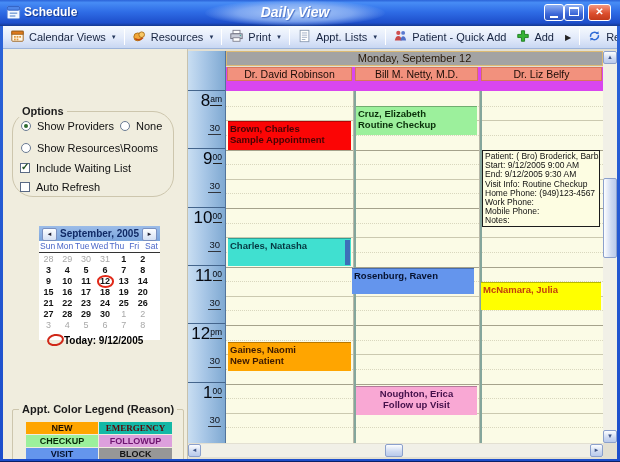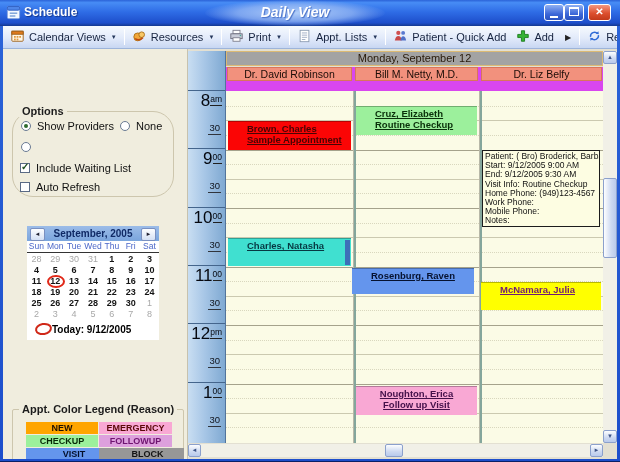--- a/index.html
+++ b/index.html
@@ -43,41 +43,41 @@
     font-size:11px;font-weight:bold;color:#1c1c1c;white-space:nowrap;}
   .opt-box{left:9px;top:62px;width:160px;height:84px;border-radius:21px;}
   .leg-box{left:9px;top:360px;width:170px;height:84px;}
   
   .orow{position:absolute;display:flex;align-items:center;gap:6px;font-size:11px;color:#111;white-space:nowrap;}
   .radio{width:10px;height:10px;border:1px solid #6a7a92;border-radius:50%;background:#fff;position:relative;box-sizing:border-box;}
   .radio.sel::after{content:"";position:absolute;left:2px;top:2px;width:4px;height:4px;border-radius:50%;background:#2f6b2f;}
   .chk{width:10px;height:10px;border:1px solid #5a6a85;background:#fff;position:relative;box-sizing:border-box;}
   .chk.on::after{content:"✓";position:absolute;left:0px;top:-3px;font-size:10px;font-weight:bold;color:#1e4e1e;}
   
-  .cal{position:absolute;left:24px;top:177px;width:132px;height:114px;background:#fff;}
+  .cal{position:absolute;left:36px;top:177px;width:121px;height:114px;background:#fff;}
   .cal-hdr{position:relative;height:15px;background:linear-gradient(180deg,#9cbce8,#7aa5dd);
     display:flex;align-items:center;justify-content:center;}
   .cal-title{font-size:10px;font-weight:bold;color:#102a66;}
   .cal-nav{position:absolute;top:2px;width:13px;height:11px;background:linear-gradient(180deg,#fdfeff,#d4e0f4);
     border:1px solid #7a90c0;border-radius:2px;font-size:6px;line-height:11px;text-align:center;color:#223;}
   .cal-nav.prev{left:3px;} .cal-nav.next{right:3px;}
   .dow{display:flex;border-bottom:1px solid #333;}
   .dow span{width:18.85px;text-align:center;font-size:8.5px;color:#4a66c8;line-height:11px;}
   .days{display:flex;flex-wrap:wrap;padding-top:1px;}
   .cday{width:18.85px;text-align:center;font-size:9px;line-height:11px;color:#141414;font-weight:600;position:relative;}
   .cday.muted{color:#a8a8a8;font-weight:400;}
   .cday.circled::after{content:"";position:absolute;left:1px;right:0px;top:-1px;bottom:-1px;
     border:2px solid #e02818;border-radius:50%;}
   .todayline{display:flex;align-items:center;padding:3px 0 0 8px;}
   .today-ico{width:13px;height:8px;border:2px solid #d02818;border-radius:50%;transform:rotate(-10deg);}
   .today-txt{font-size:10px;font-weight:bold;color:#000;}
   
   .lg{position:absolute;height:12px;font-size:9px;font-weight:bold;text-align:center;line-height:12px;overflow:hidden;white-space:nowrap;}
   .lgc1{left:13px;width:72px;} .lgc2{left:86px;width:73px;}
-  .lgr1{top:12px;} .lgr2{top:25px;} .lgr3{top:38px;padding-left:12px;} .lgr4{top:51px;}
+  .lgr1{top:12px;} .lgr2{top:25px;} .lgr3{top:38px;} .lgr4{top:51px;}
   
   .dateband{position:absolute;left:38px;top:2px;width:377px;height:15px;background:#a3a3a3;
     border:1px solid #dcba74;box-sizing:border-box;text-align:center;font-size:11px;color:#27190a;line-height:13px;}
   .hdrstrip{position:absolute;left:38px;top:18px;width:377px;height:24px;background:#d946ef;}
   .phead{position:absolute;top:0;height:14px;background:#f2917d;border:1px solid #d8755c;box-sizing:border-box;
     text-align:center;font-size:10.5px;color:#1c0d08;line-height:12px;overflow:hidden;white-space:nowrap;}
   .ph1{left:1px;width:125px;} .ph2{left:129px;width:123px;} .ph3{left:255px;width:121px;}
   
   .gutter{position:absolute;left:0;top:2px;width:38px;height:392px;
     background:linear-gradient(90deg,#c9def2 0%,#a7c6e6 45%,#7fa9d2 100%);
@@ -90,21 +90,21 @@
   .h30{position:absolute;right:4px;top:31px;font-size:9.5px;color:#10141c;border-bottom:1px solid #30343c;padding:0 1px 1px 1px;}
   
   .grid{position:absolute;left:38px;top:42px;width:377px;height:352px;background:#fbfbe6;overflow:hidden;}
   .gl{position:absolute;left:0;width:100%;height:0;}
   .glq{border-top:1px dotted #d9d7be;}
   .glm{border-top:1px solid #cbc9b0;}
   .glh{border-top:1px solid #a5a28c;}
   .cdiv{position:absolute;top:0;width:2px;height:100%;background:#84a69c;border-left:1px solid #b8b8a8;}
   .cdiv1{left:127px;} .cdiv2{left:253px;}
   
-  .appt{position:absolute;box-sizing:border-box;padding:1px 19px;overflow:hidden;border-top:1px solid rgba(0,0,0,.28);text-decoration:underline;}
+  .appt{position:absolute;box-sizing:border-box;padding:1px 2px;overflow:hidden;border-top:1px solid rgba(0,0,0,.28);}
   .appt .al1,.appt .al2{font-size:9.5px;line-height:11px;white-space:nowrap;font-weight:600;}
   .ap1{left:2px;top:30px;width:123px;height:29px;}
   .ap2{left:130px;top:15px;width:121px;height:29px;}
   .ap3{left:2px;top:147px;width:123px;height:28px;}
   .ap4{left:126px;top:177px;width:122px;height:26px;}
   .ap5{left:255px;top:191px;width:120px;height:28px;}
   .ap6{left:2px;top:251px;width:123px;height:29px;}
   .ap7{left:130px;top:295px;width:121px;height:29px;}
   .handle{position:absolute;right:1px;top:1px;bottom:1px;width:5px;background:#3e6fb8;}
   
@@ -247,20 +247,21 @@
       <div class="orow" style="left:8px;top:8px;">
         <span class="radio sel"></span>
         <span>Show Providers</span>
       </div>
       <div class="orow" style="left:107px;top:8px;">
         <span class="radio"></span>
         <span>None</span>
       </div>
       <div class="orow" style="left:8px;top:30px;">
         <span class="radio"></span>
+        <span>Show Resources\Rooms</span>
       </div>
       <div class="orow" style="left:7px;top:50px;">
         <span class="chk on"></span>
         <span>Include Waiting List</span>
       </div>
       <div class="orow" style="left:7px;top:69px;">
         <span class="chk"></span>
         <span>Auto Refresh</span>
       </div>
     </div>
@@ -326,21 +327,21 @@
         </div>
       <div class="todayline">
         <span class="today-ico"></span>
         <span class="today-txt">Today: 9/12/2005</span>
       </div>
     </div>
 
     <div class="gbox leg-box">
       <span class="glabel">Appt. Color Legend (Reason)</span>
       <div class="lg lgc1 lgr1" style="background-color: rgb(255, 165, 0); color: rgb(32, 16, 0);">NEW</div>
-      <div class="lg lgc2 lgr1" style="background-color: #f9a8d4; color: rgb(90, 8, 8);">EMERGENCY</div>
+      <div class="lg lgc2 lgr1" style="background-color: #14b8a6; color: rgb(90, 8, 8); font-family: Liberation Serif, serif;">EMERGENCY</div>
       <div class="lg lgc1 lgr2" style="background-color: rgb(156, 240, 156); color: rgb(6, 40, 6);">CHECKUP</div>
       <div class="lg lgc2 lgr2" style="background-color: rgb(221, 160, 221); color: rgb(110, 20, 112);">FOLLOWUP</div>
       <div class="lg lgc1 lgr3" style="background-color: rgb(100, 149, 237); color: rgb(4, 16, 44);">VISIT</div>
       <div class="lg lgc2 lgr3" style="background-color: rgb(151, 151, 151); color: rgb(20, 20, 20);">BLOCK</div>
       <div class="lg lgc1 lgr4" style="background-color: rgb(255, 255, 0); color: rgb(36, 36, 0);">MEDICARE</div>
       <div class="lg lgc2 lgr4" style="background-color: rgb(64, 224, 208); color: rgb(6, 60, 92);">RECALL</div>
 
     </div>
   </div>
 
@@ -414,22 +415,26 @@
         <div class="al1">Cruz, Elizabeth</div>
         <div class="al2">Routine Checkup</div>
       </div>
       <div class="appt ap3" style="background-color: rgb(64, 224, 208); color: rgb(6, 56, 66);">
         <div class="al1">Charles, Natasha</div>
         <span class="handle"></span>
       </div>
       <div class="appt ap4" style="background-color: rgb(100, 149, 237); color: rgb(6, 18, 48);">
         <div class="al1">Rosenburg, Raven</div>
       </div>
-      <div class="appt ap5" style="background-color: rgb(255, 255, 0); color: #701a75;">
+      <div class="appt ap5" style="background-color: rgb(255, 255, 0); color: #c2410c;">
         <div class="al1">McNamara, Julia</div>
+      </div>
+      <div class="appt ap6" style="background-color: rgb(255, 165, 0); color: rgb(60, 26, 2);">
+        <div class="al1">Gaines, Naomi</div>
+        <div class="al2">New Patient</div>
       </div>
       <div class="appt ap7" style="background-color: #f9a8d4; color: rgb(68, 16, 74); text-align: center;">
         <div class="al1">Noughton, Erica</div>
         <div class="al2">Follow up Visit</div>
       </div>
 
       <div class="tip">
         <div>Patient: ( Bro) Broderick, Barbara</div>
         <div>Start: 9/12/2005 9:00 AM</div>
         <div>End: 9/12/2005 9:30 AM</div>

